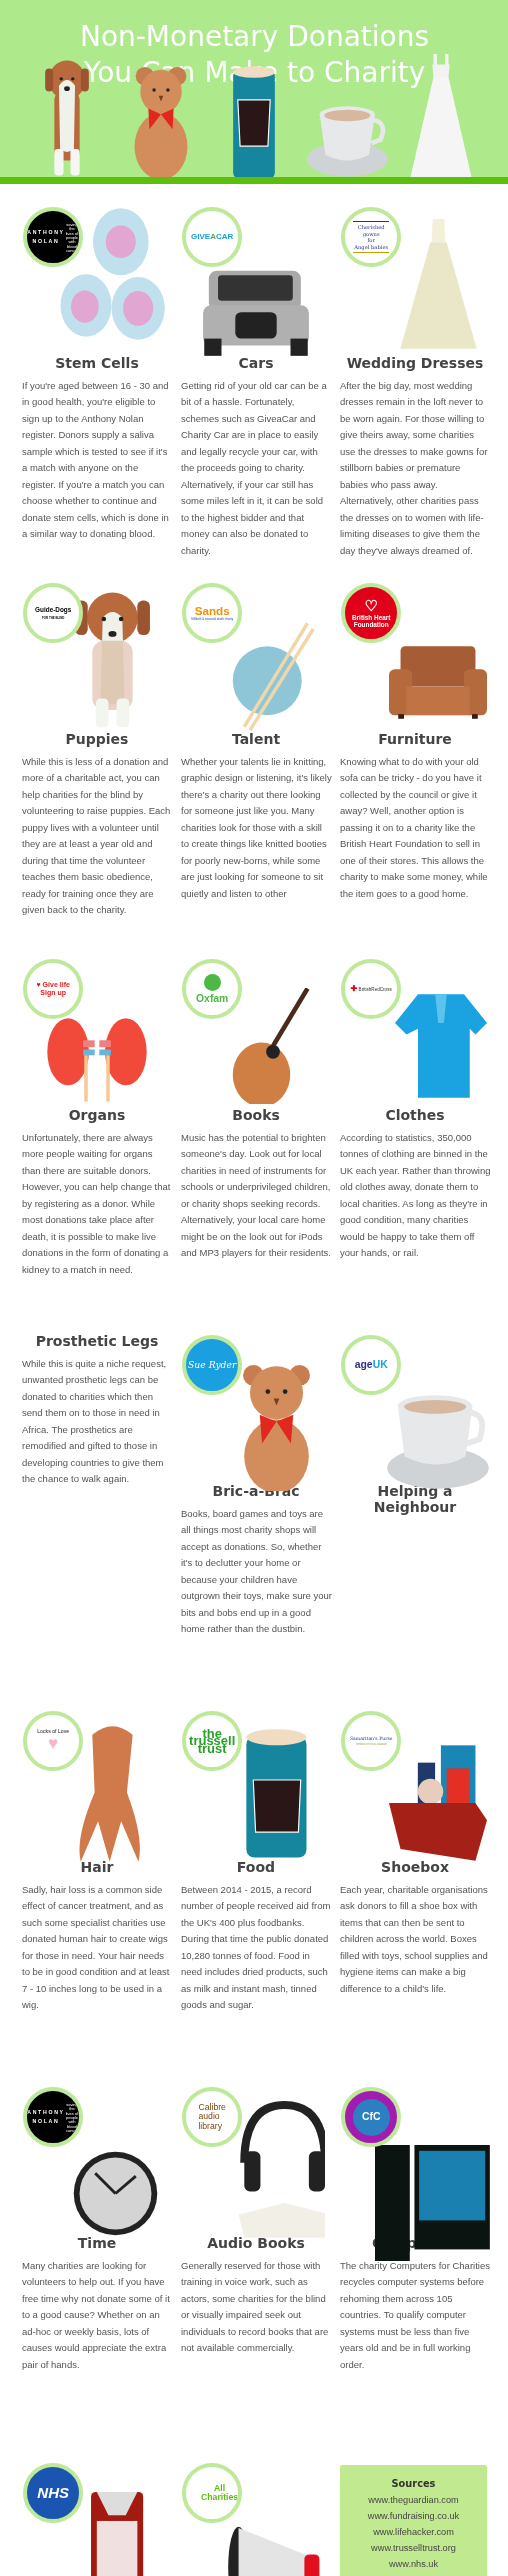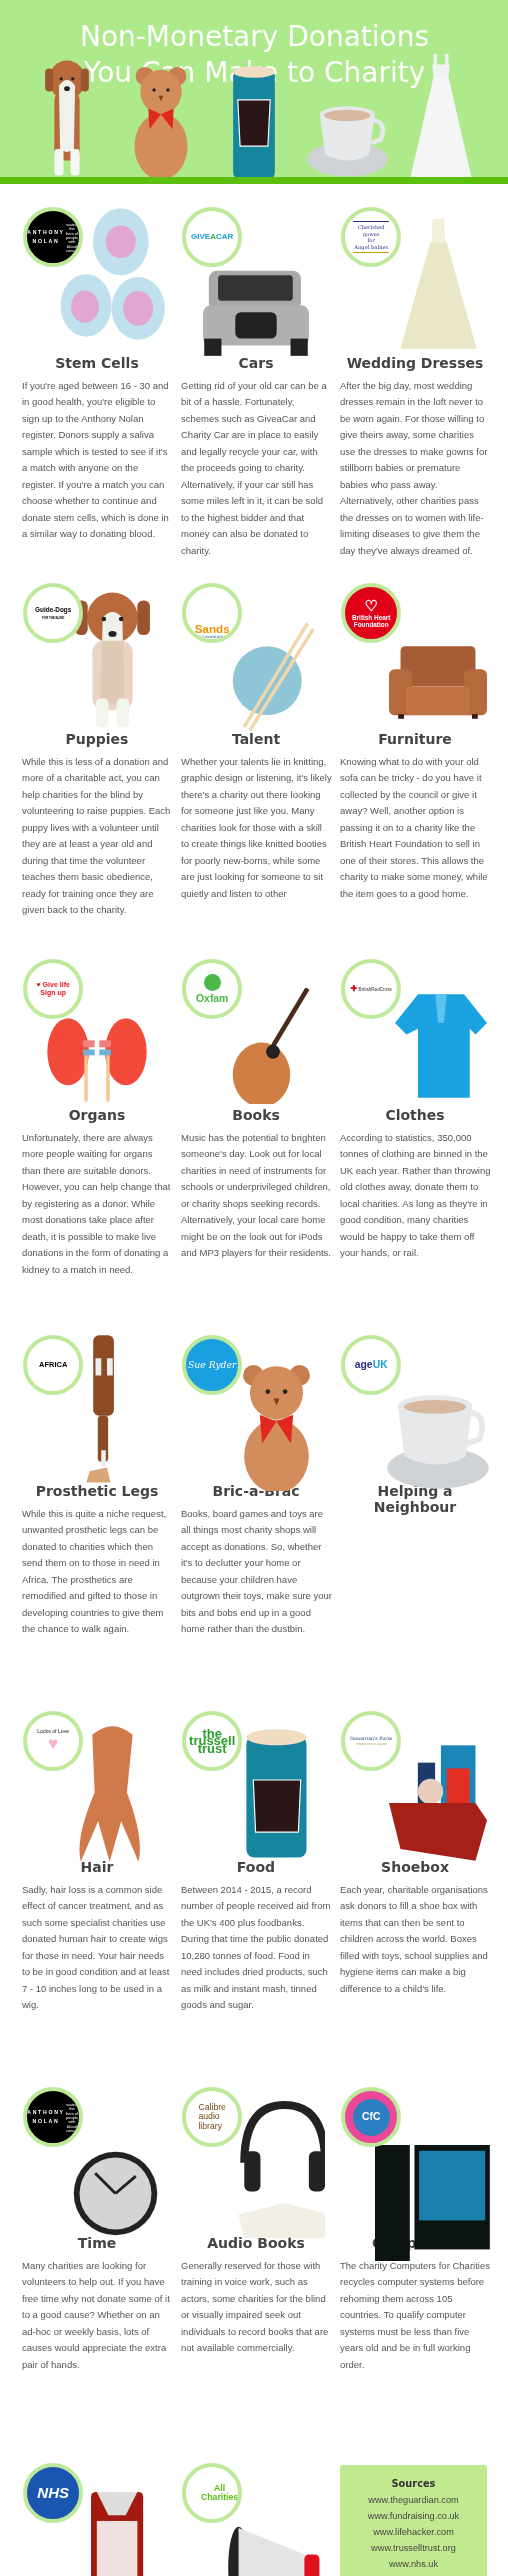--- a/index.html
+++ b/index.html
@@ -155,21 +155,21 @@
   </div>
     <div class="cell">
     <div class="visual">
       <div class="art" style="left: 0px; top: 0px; width: 150px; height: 150px;">
           <svg width="92" height="116" style="left:46px;top:40px;position:absolute" viewBox="0 0 160 200">
             <ellipse cx="70" cy="110" rx="60" ry="60" fill="#8ec6d8"></ellipse>
             <line x1="30" y1="190" x2="140" y2="10" stroke="#f0d6a8" stroke-width="6"></line>
             <line x1="40" y1="196" x2="150" y2="20" stroke="#f0d6a8" stroke-width="6"></line>
           </svg>
         </div>
-      <div class="logo" style="background: rgb(255, 255, 255); align-items: flex-end;">
+      <div class="logo" style="background: rgb(255, 255, 255);">
           <div>
             <div style="color:#f39000;font-weight:bold;font-size:11.6px">Sands</div>
             <div style="color:#1f4fa0;font-size:2.9px">Stillbirth &amp; neonatal death charity</div>
           </div>
         </div>
     </div>
     <h2>Talent</h2>
     <p>Whether your talents lie in knitting, graphic design or listening, it's likely there's a charity out there looking for someone just like you. Many charities look for those with a skill to create things like knitted booties for poorly new-borns, while some are just looking for someone to sit quietly and listen to other</p>
   </div>
     <div class="cell">
@@ -240,35 +240,20 @@
           </svg>
         </div>
       <div class="logo" style="background: rgb(255, 255, 255);">
           <div style="font-size:4.6px;color:#333"><span style="color:#e1001a;font-weight:bold;font-size:8px">✚</span> BritishRedCross</div>
         </div>
     </div>
     <h2>Clothes</h2>
     <p>According to statistics, 350,000 tonnes of clothing are binned in the UK each year. Rather than throwing old clothes away, donate them to local charities. As long as they're in good condition, many charities would be happy to take them off your hands, or rail.</p>
   </div>
     <div class="cell">
-    <div class="visual">
-      <div class="art" style="left: 0px; top: 0px; width: 150px; height: 150px;">
-          <svg width="46" height="150" style="left:62px;top:5.8px;position:absolute" viewBox="0 0 80 260">
-            <rect x="16" y="0" width="36" height="140" rx="10" fill="#8b4c24"></rect>
-            <rect x="20" y="40" width="10" height="30" fill="#eee"></rect>
-            <rect x="40" y="40" width="10" height="30" fill="#eee"></rect>
-            <rect x="24" y="140" width="18" height="80" rx="6" fill="#8b4c24"></rect>
-            <rect x="30" y="200" width="8" height="30" fill="#eee"></rect>
-            <path d="M10 236 L40 230 L46 256 L4 256 Z" fill="#d8a778"></path>
-          </svg>
-        </div>
-      <div class="logo" style="background: rgb(255, 255, 255);">
-          <div style="font-weight:bold;font-size:7.5px;color:#000">AFRICA</div>
-        </div>
-    </div>
     <h2>Prosthetic Legs</h2>
     <p>While this is quite a niche request, unwanted prosthetic legs can be donated to charities which then send them on to those in need in Africa. The prosthetics are remodified and gifted to those in developing countries to give them the chance to walk again.</p>
   </div>
     <div class="cell">
     <div class="visual">
       <div class="art" style="left: 0px; top: 0px; width: 150px; height: 150px;">
           <svg width="75" height="133" style="left:58px;top:29px;position:absolute" viewBox="0 0 130 230">
             <circle cx="25" cy="30" r="18" fill="#c77d50"></circle>
             <circle cx="105" cy="30" r="18" fill="#c77d50"></circle>
             <ellipse cx="65" cy="60" rx="46" ry="46" fill="#d38c5c"></ellipse>
@@ -391,21 +376,21 @@
   </div>
     <div class="cell">
     <div class="visual">
       <div class="art" style="left: 0px; top: 0px; width: 150px; height: 150px;">
           <svg width="116" height="116" style="left:35px;top:64px;position:absolute" viewBox="0 0 200 200">
             <rect x="0" y="0" width="60" height="200" fill="#0c1412"></rect>
             <rect x="68" y="0" width="130" height="180" fill="#0c1412"></rect>
             <rect x="76" y="10" width="114" height="120" fill="#1980b0"></rect>
           </svg>
         </div>
-      <div class="logo" style="background: #ec4899;">
+      <div class="logo" style="background: #a21caf;">
           <div style="width:37px;height:37px;border-radius:50%;background:#2c7fc0;color:#fff;display:flex;align-items:center;justify-content:center;font-weight:bold;font-size:10.4px">CfC</div>
         </div>
     </div>
     <h2>Computers</h2>
     <p>The charity Computers for Charities recycles computer systems before rehoming them across 105 countries. To qualify computer systems must be less than five years old and be in full working order.</p>
   </div>
     <div class="cell" style="min-height: 324px;">
     <div class="visual">
       <div class="art" style="left: 0px; top: 0px; width: 150px; height: 150px;">
           <svg width="58" height="139" style="left:69px;top:35px;position:absolute" viewBox="0 0 100 240">

